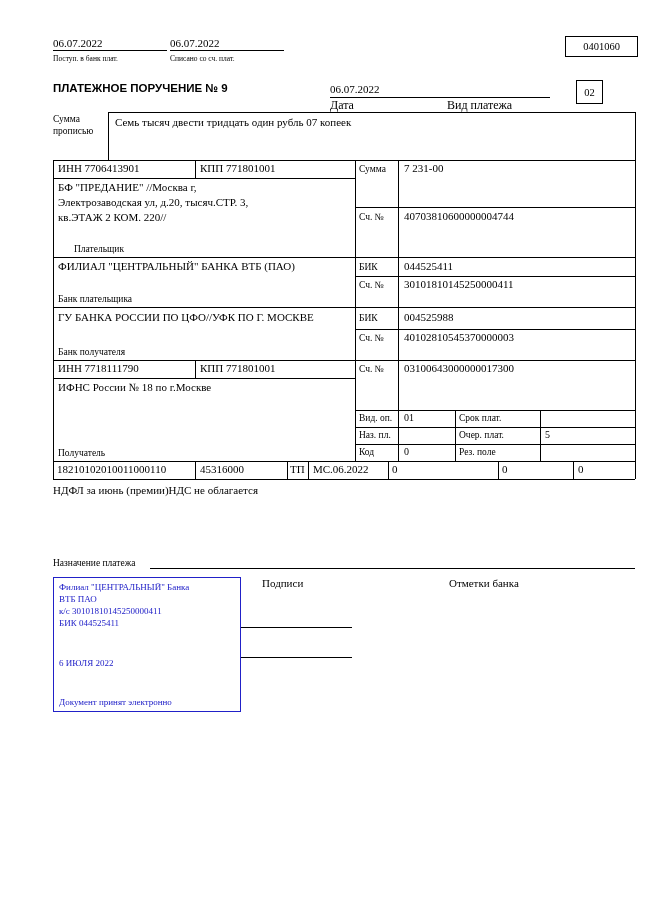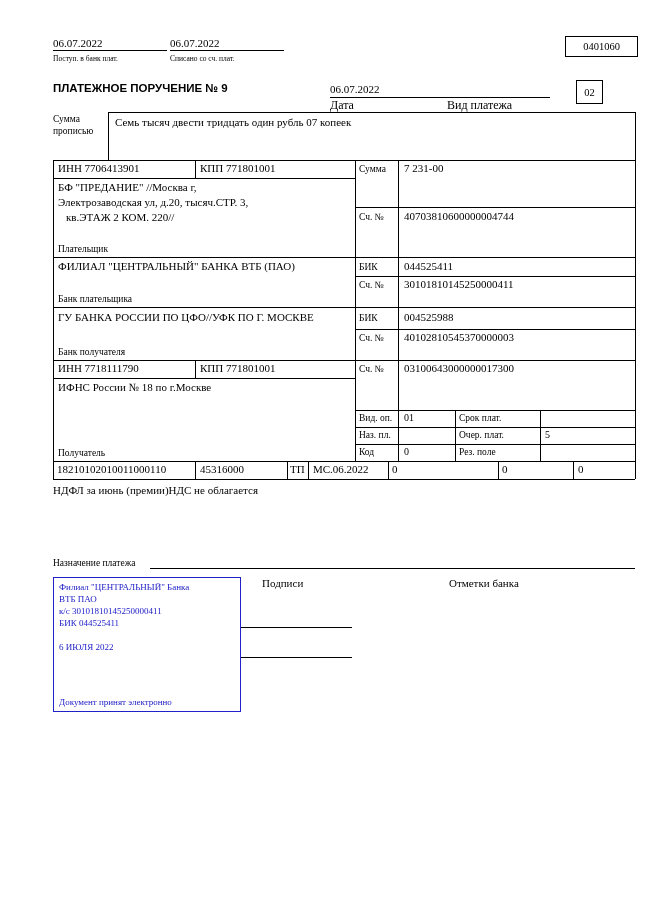--- a/index.html
+++ b/index.html
@@ -80,24 +80,24 @@
 <div class="vl" style="left:498px;top:461px;height:18px"></div>
 <div class="vl" style="left:573px;top:461px;height:18px"></div>
 
 <div class="t" style="left:58px;top:162px">ИНН 7706413901</div>
 <div class="t" style="left:200px;top:162px">КПП 771801001</div>
 <div class="t f9" style="left:359px;top:164px">Сумма</div>
 <div class="t" style="left:404px;top:162px">7 231-00</div>
 
 <div class="t" style="left:58px;top:181px">БФ "ПРЕДАНИЕ" //Москва г,</div>
 <div class="t" style="left:58px;top:196px">Электрозаводская ул, д.20, тысяч.СТР. 3,</div>
-<div class="t" style="left:66px;top:211px">кв.ЭТАЖ 2 КОМ. 220//</div>
+<div class="t" style="left:58px;top:211px">кв.ЭТАЖ 2 КОМ. 220//</div>
 <div class="t f9" style="left:359px;top:212px">Сч. №</div>
 <div class="t" style="left:404px;top:210px">40703810600000004744</div>
-<div class="t f9" style="left:58px;top:244px">Плательщик</div>
+<div class="t f9" style="left:74px;top:244px">Плательщик</div>
 
 <div class="t" style="left:58px;top:260px">ФИЛИАЛ "ЦЕНТРАЛЬНЫЙ" БАНКА ВТБ (ПАО)</div>
 <div class="t f9" style="left:359px;top:262px">БИК</div>
 <div class="t" style="left:404px;top:260px">044525411</div>
 <div class="t f9" style="left:359px;top:280px">Сч. №</div>
 <div class="t" style="left:404px;top:278px">30101810145250000411</div>
 <div class="t f9" style="left:58px;top:294px">Банк плательщика</div>
 
 <div class="t" style="left:58px;top:311px">ГУ БАНКА РОССИИ ПО ЦФО//УФК ПО Г. МОСКВЕ</div>
 <div class="t f9" style="left:359px;top:313px">БИК</div>
@@ -140,15 +140,15 @@
 <div class="t" style="left:262px;top:577px">Подписи</div>
 <div class="t" style="left:449px;top:577px">Отметки банка</div>
 <div class="hl" style="left:240px;top:627px;width:112px"></div>
 <div class="hl" style="left:240px;top:657px;width:112px"></div>
 
 <div class="stamp" style="left:53px;top:577px;width:176px;height:127px">
   <div>Филиал "ЦЕНТРАЛЬНЫЙ" Банка</div>
   <div>ВТБ ПАО</div>
   <div>к/с 30101810145250000411</div>
   <div>БИК 044525411</div>
-  <div style="margin-top:12px">6 ИЮЛЯ 2022</div>
+  <div style="margin-top:28px">6 ИЮЛЯ 2022</div>
   <div class="stamp-footer">Документ принят электронно</div>
 </div>
 
 </body></html>

